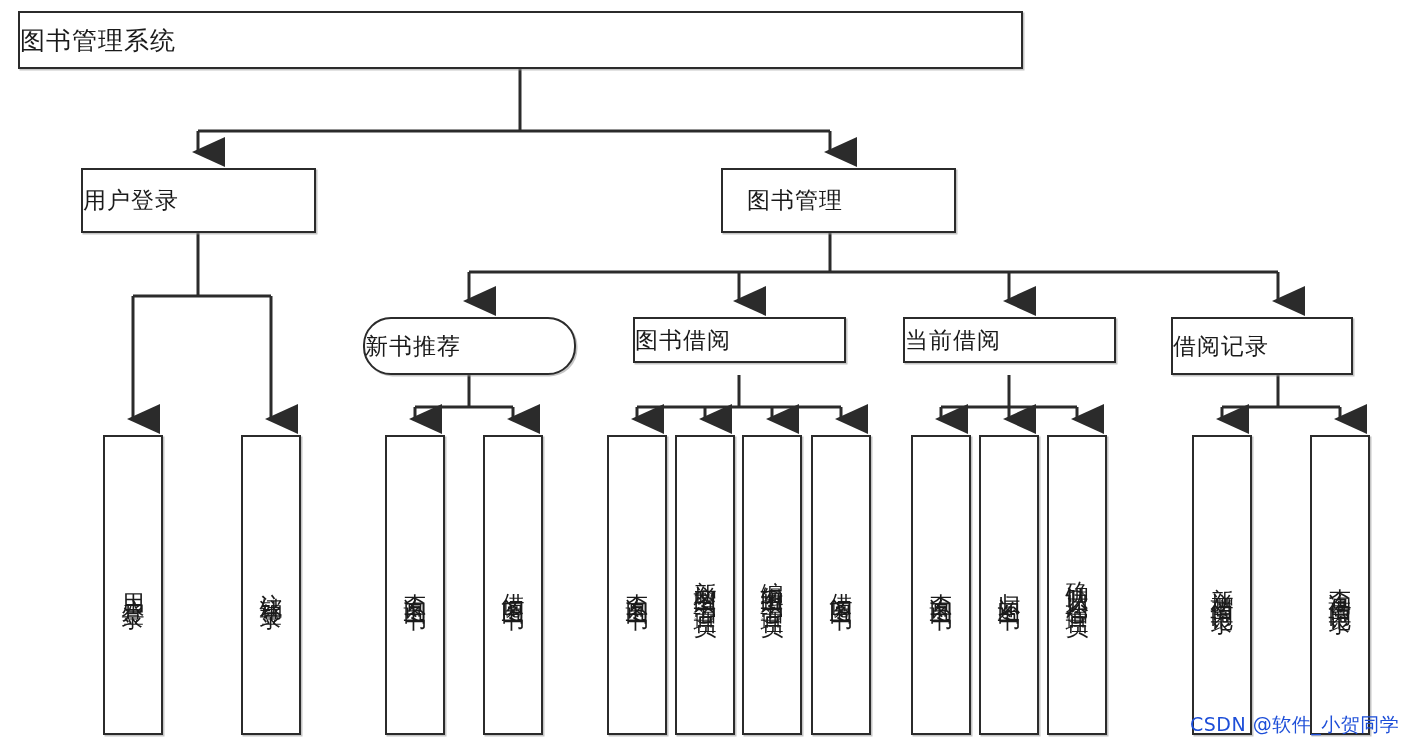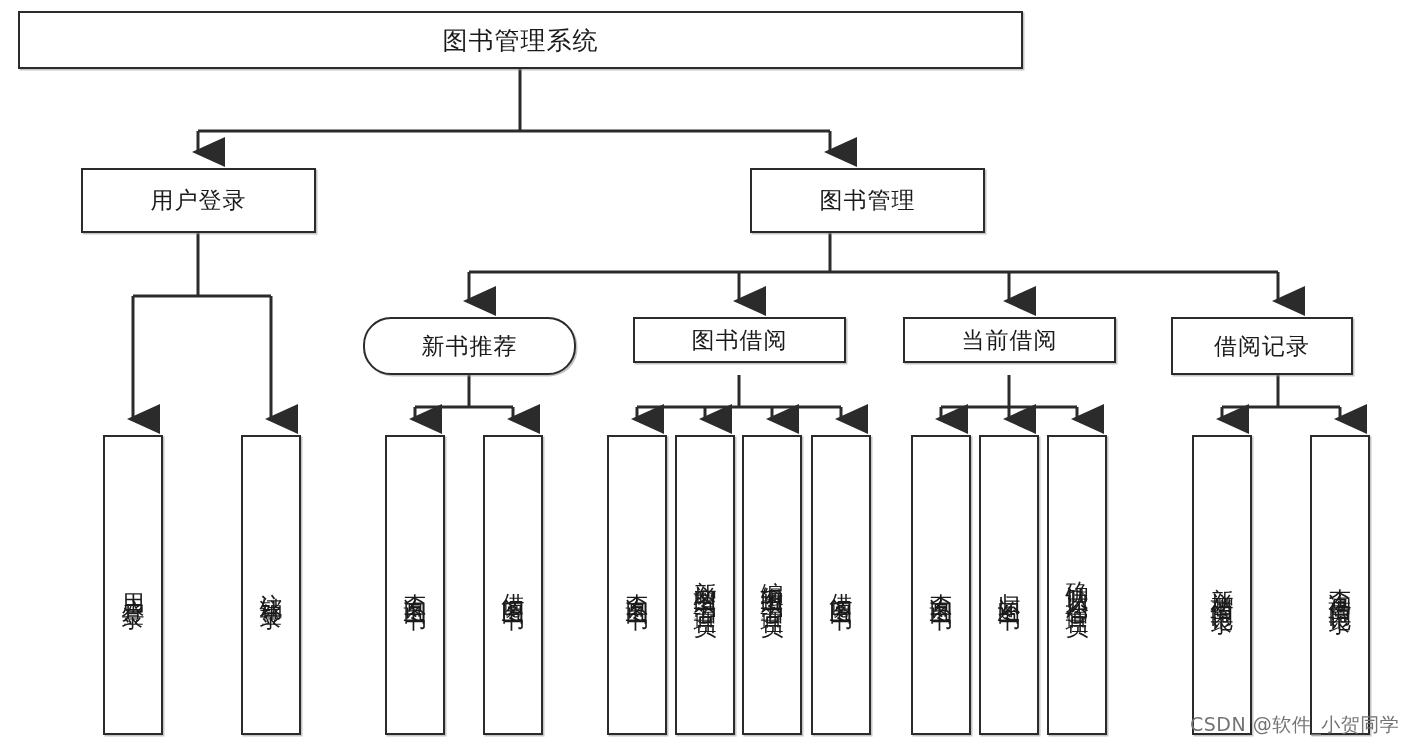--- a/index.html
+++ b/index.html
@@ -25,21 +25,20 @@
     height: 747px;
     pointer-events: none;
   }
   .node {
     position: absolute;
     box-sizing: border-box;
     border: 2.5px solid #2b2b2b;
     background: #ffffff;
     display: flex;
     align-items: center;
-    justify-content: center;
     color: #1a1a1a;
     box-shadow: 1.5px 1.5px 0 rgba(150,150,150,0.55);
   }
   .node.root {
     font-size: 25px;
   }
   .node.lvl2 {
     font-size: 23px;
   }
   .node.lvl3 {
@@ -60,21 +59,21 @@
   }
   .hlabel {
     white-space: nowrap;
     letter-spacing: 1px;
   }
   #watermark {
     position: absolute;
     left: 1190px;
     top: 712px;
     font-size: 19px;
-    color: #737373;
+    color: #1d4ed8;
     white-space: nowrap;
     letter-spacing: 0.5px;
   }
 </style>
 </head>
 <body>
 
 <div id="canvas">
 
   <svg id="wires" viewBox="0 0 1405 747" xmlns="http://www.w3.org/2000/svg">
@@ -129,21 +128,21 @@
   </svg>
 
   <div class="node root" style="left:18px; top:11px; width:1005px; height:58px;">
     <span class="hlabel">图书管理系统</span>
   </div>
 
   <div class="node lvl2" style="left:81px; top:168px; width:235px; height:65px;">
     <span class="hlabel">用户登录</span>
   </div>
 
-  <div class="node lvl2" style="left:750px; top:168px; width:235px; height:65px;">
+  <div class="node lvl2" style="left:721px; top:168px; width:235px; height:65px;padding-left:24px;">
     <span class="hlabel">图书管理</span>
   </div>
 
   <div class="node lvl3" style="left:363px; top:317px; width:213px; height:58px;border-radius:28px;">
     <span class="hlabel">新书推荐</span>
   </div>
 
   <div class="node lvl3" style="left:633px; top:317px; width:213px; height:46px;">
     <span class="hlabel">图书借阅</span>
   </div>

